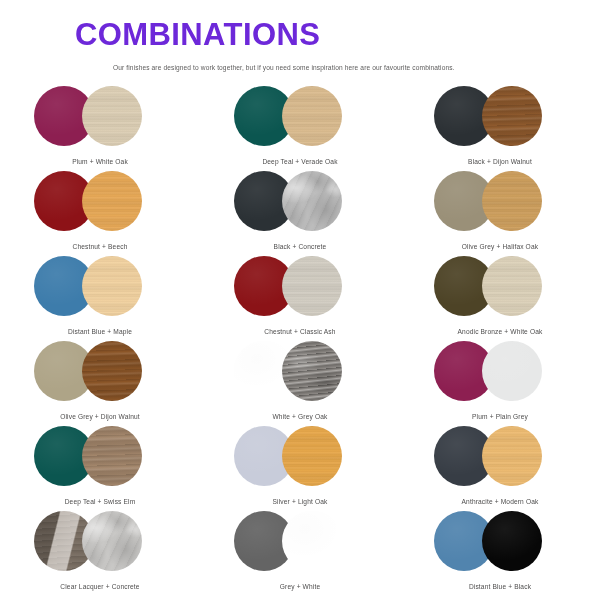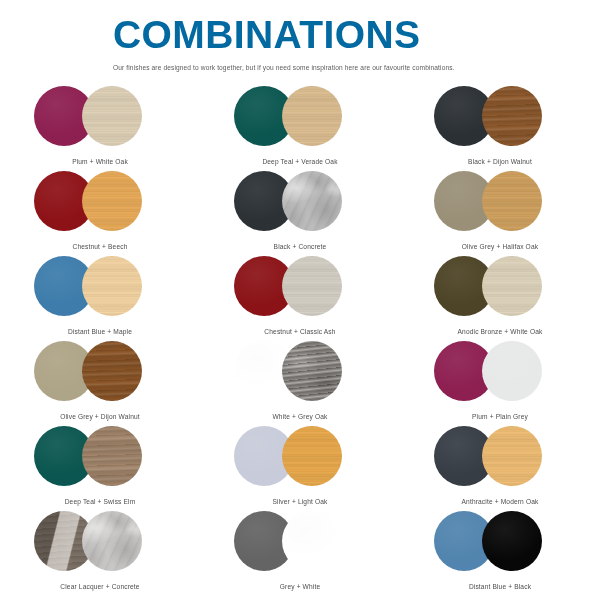--- a/index.html
+++ b/index.html
@@ -23,26 +23,26 @@
     background: #ffffff;
     box-sizing: border-box;
   }
 
   
   .header {
     padding: 16px 0 0 0;
   }
   .page-title {
     margin: 0;
-    padding: 0 0 0 113px;
-    font-size: 39px;
+    padding: 0 0 0 75px;
+    font-size: 31px;
     line-height: 38px;
     font-weight: 700;
     letter-spacing: 0.4px;
-    color: #0369a1;
+    color: #6d28d9;
     font-family: "Liberation Sans", sans-serif;
   }
   .page-subtitle {
     margin: 0;
     padding: 9px 0 0 113px;
     font-size: 6.6px;
     line-height: 10px;
     letter-spacing: 0.12px;
     color: #5d5c5c;
     font-weight: 400;

